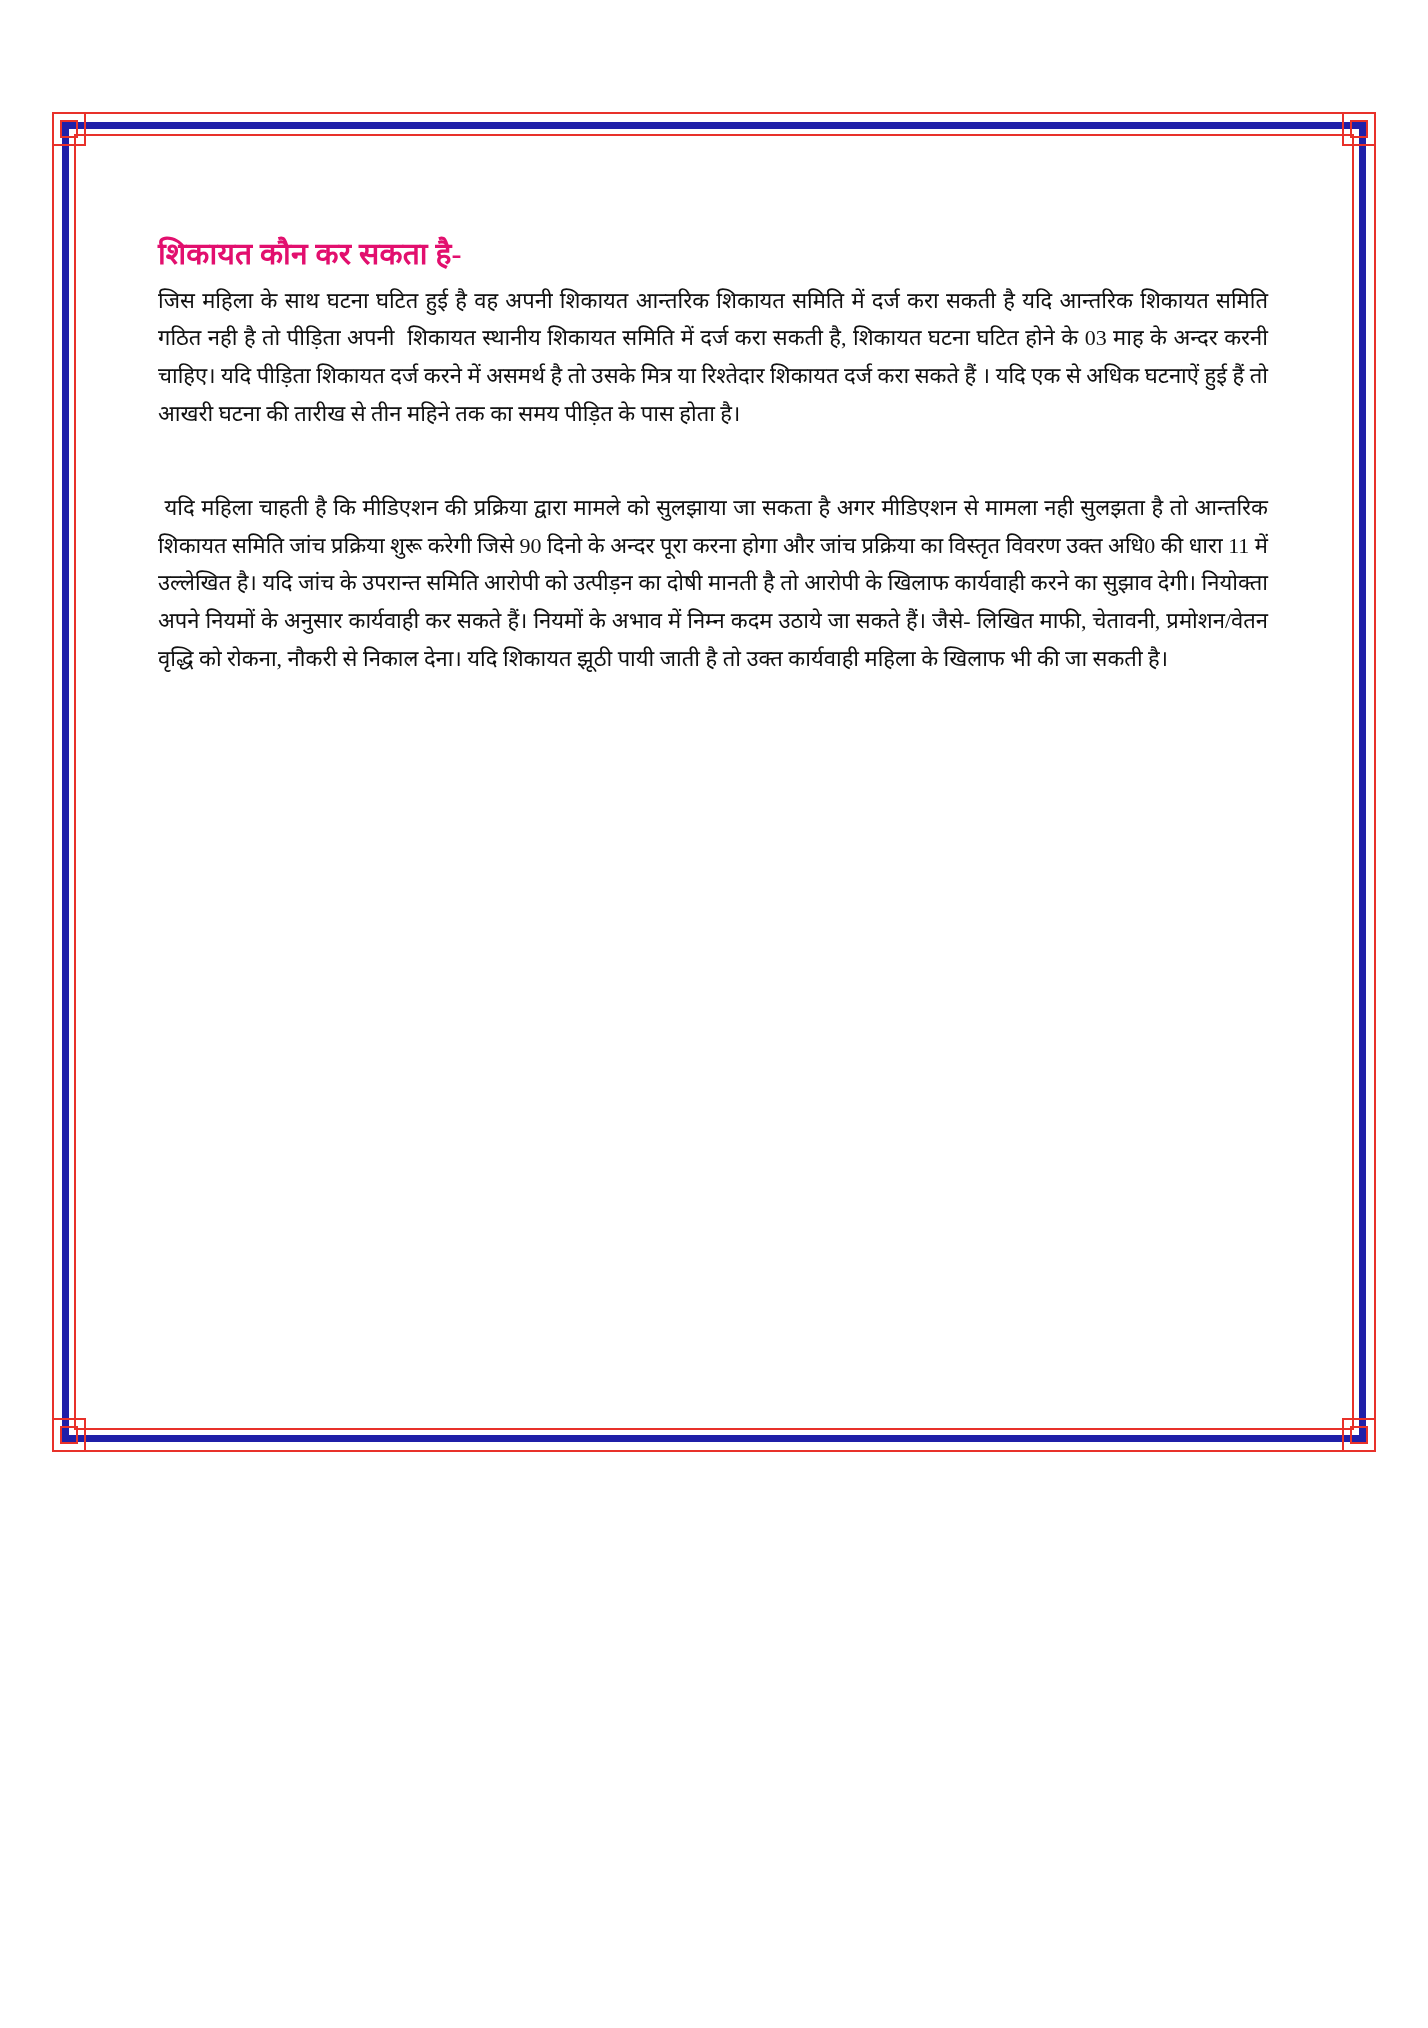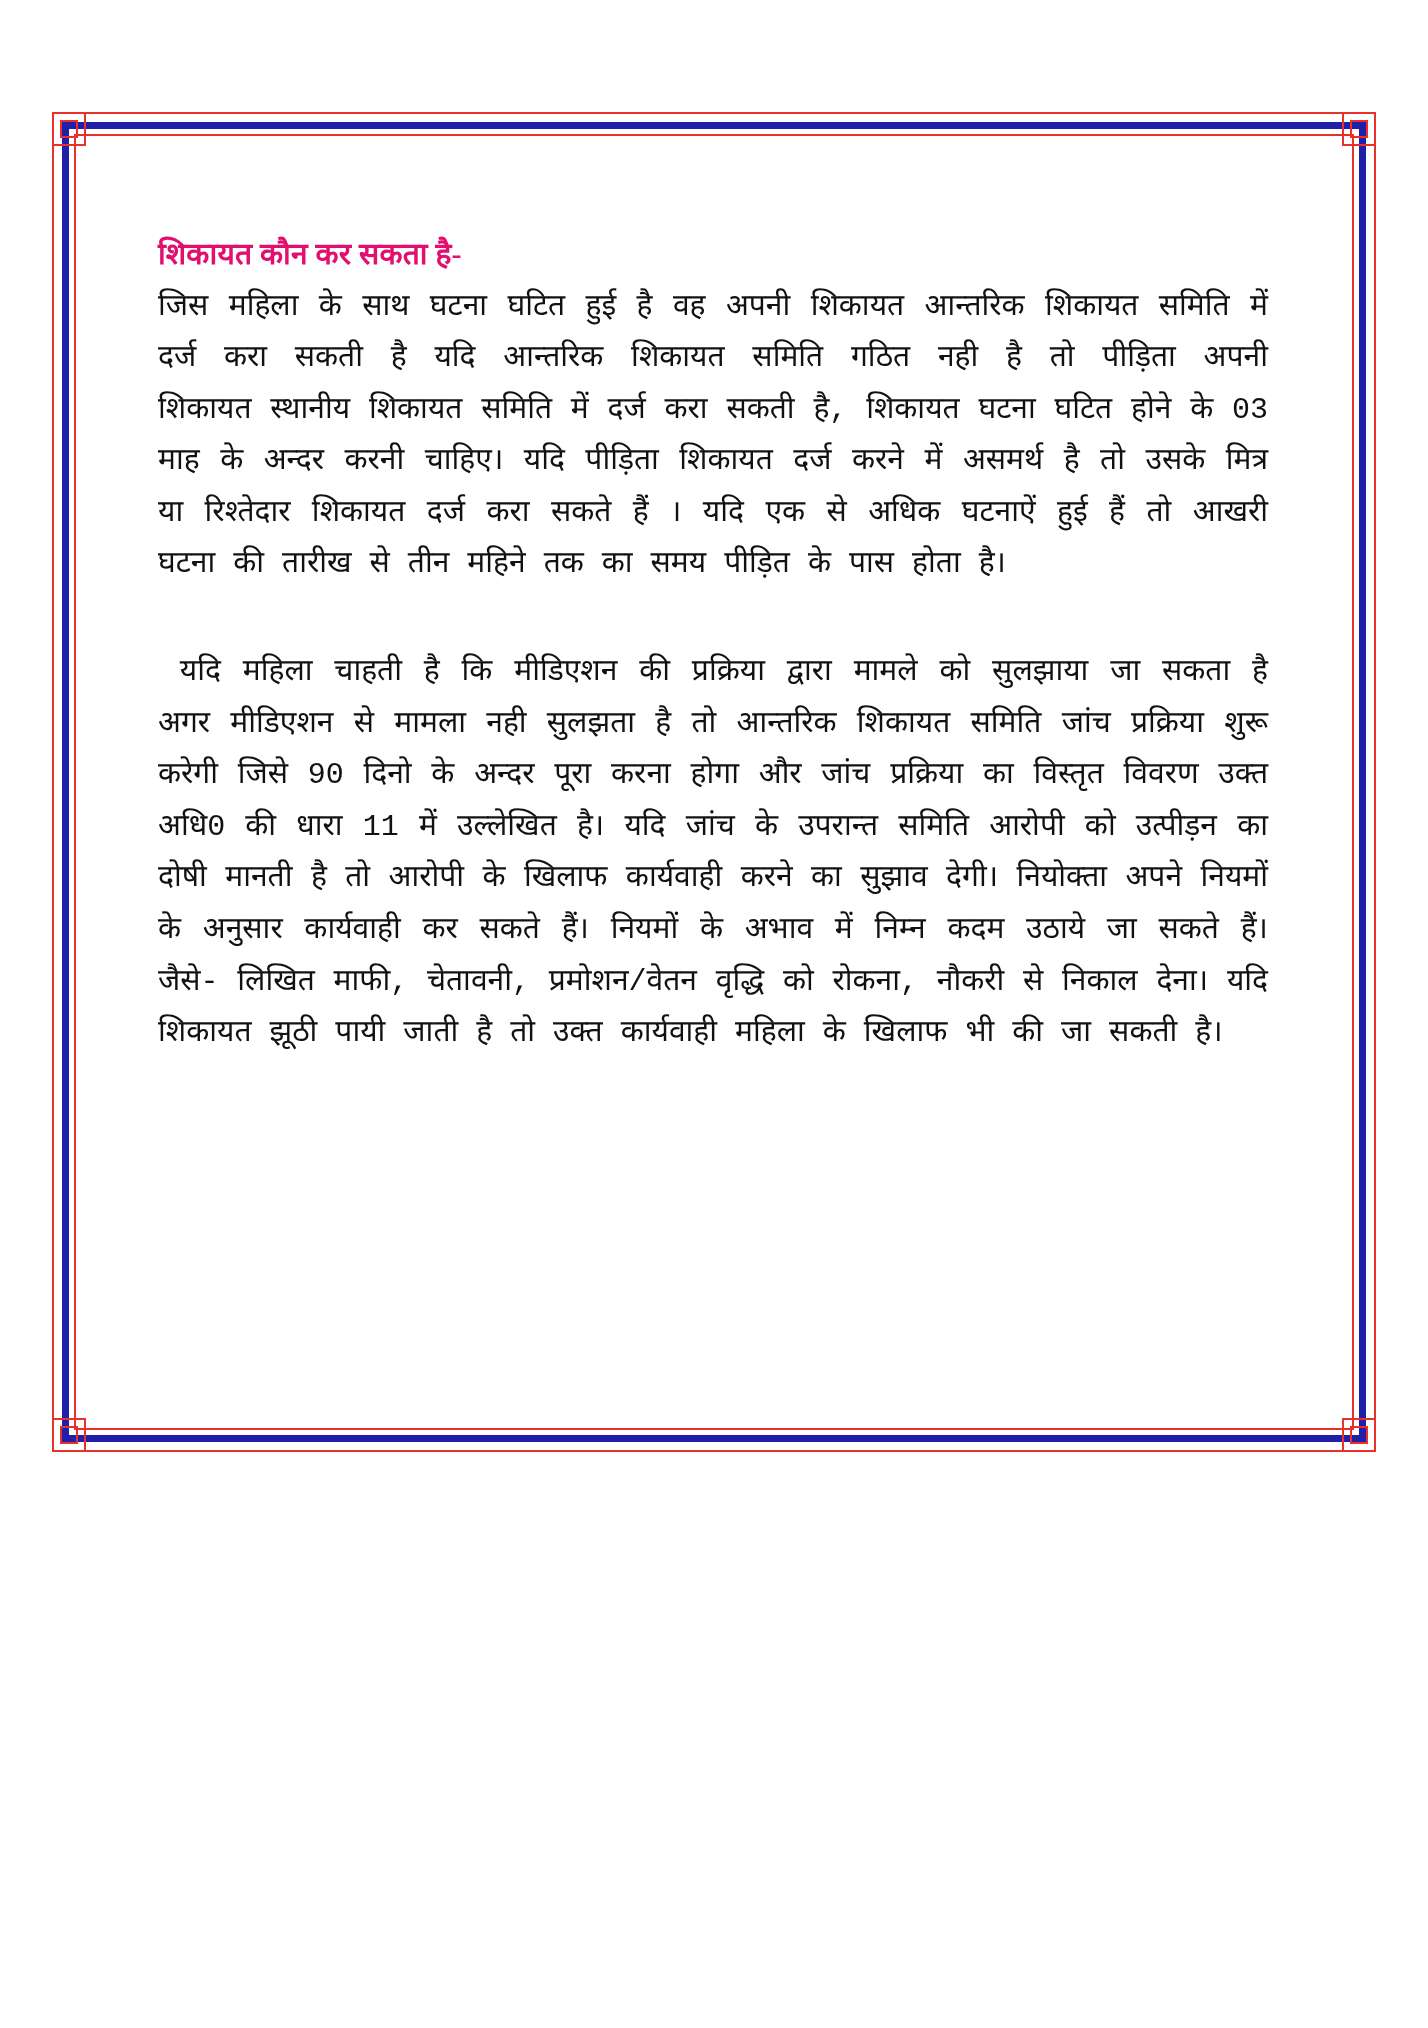--- a/index.html
+++ b/index.html
@@ -90,22 +90,22 @@
     font-family: "Liberation Serif", serif;
     font-weight: bold;
     font-size: 30px;
     line-height: 1.45;
     margin: 0 0 6px 0;
     letter-spacing: 0.2px;
   }
 
   .body-text {
     color: #111111;
-    font-family: Liberation Mono, monospace;
-    font-size: 30px;
+    font-family: Liberation Serif, serif;
+    font-size: 22px;
     line-height: 1.72;
     text-align: justify;
     text-justify: inter-word;
     margin: 0;
     white-space: pre-wrap;
   }
 </style>
 </head>
 <body>
 

